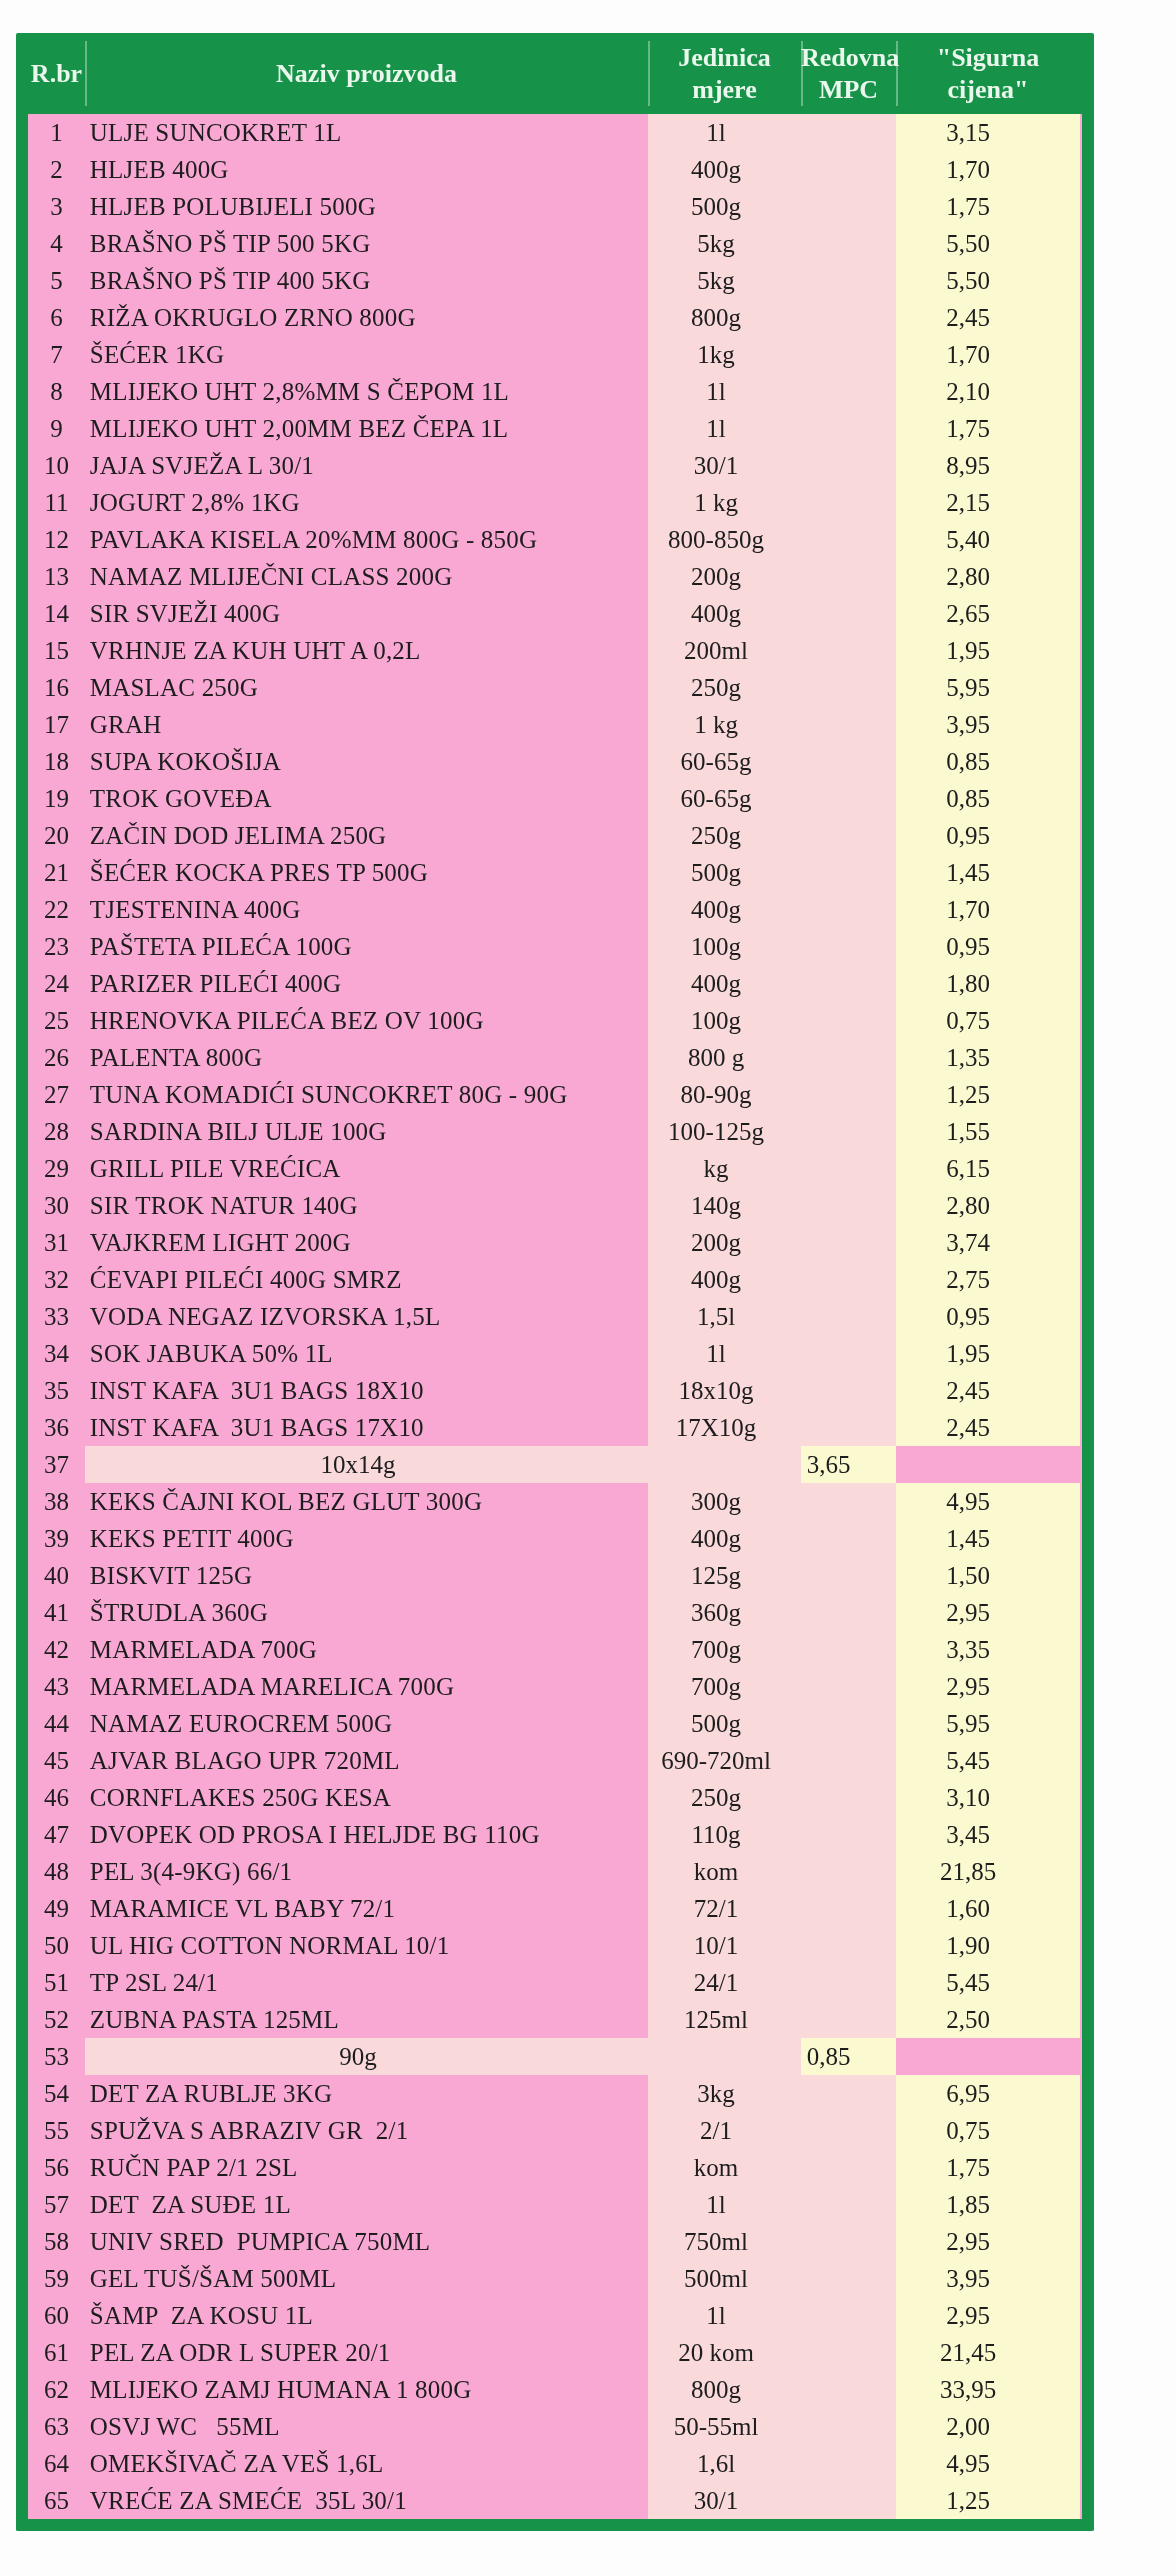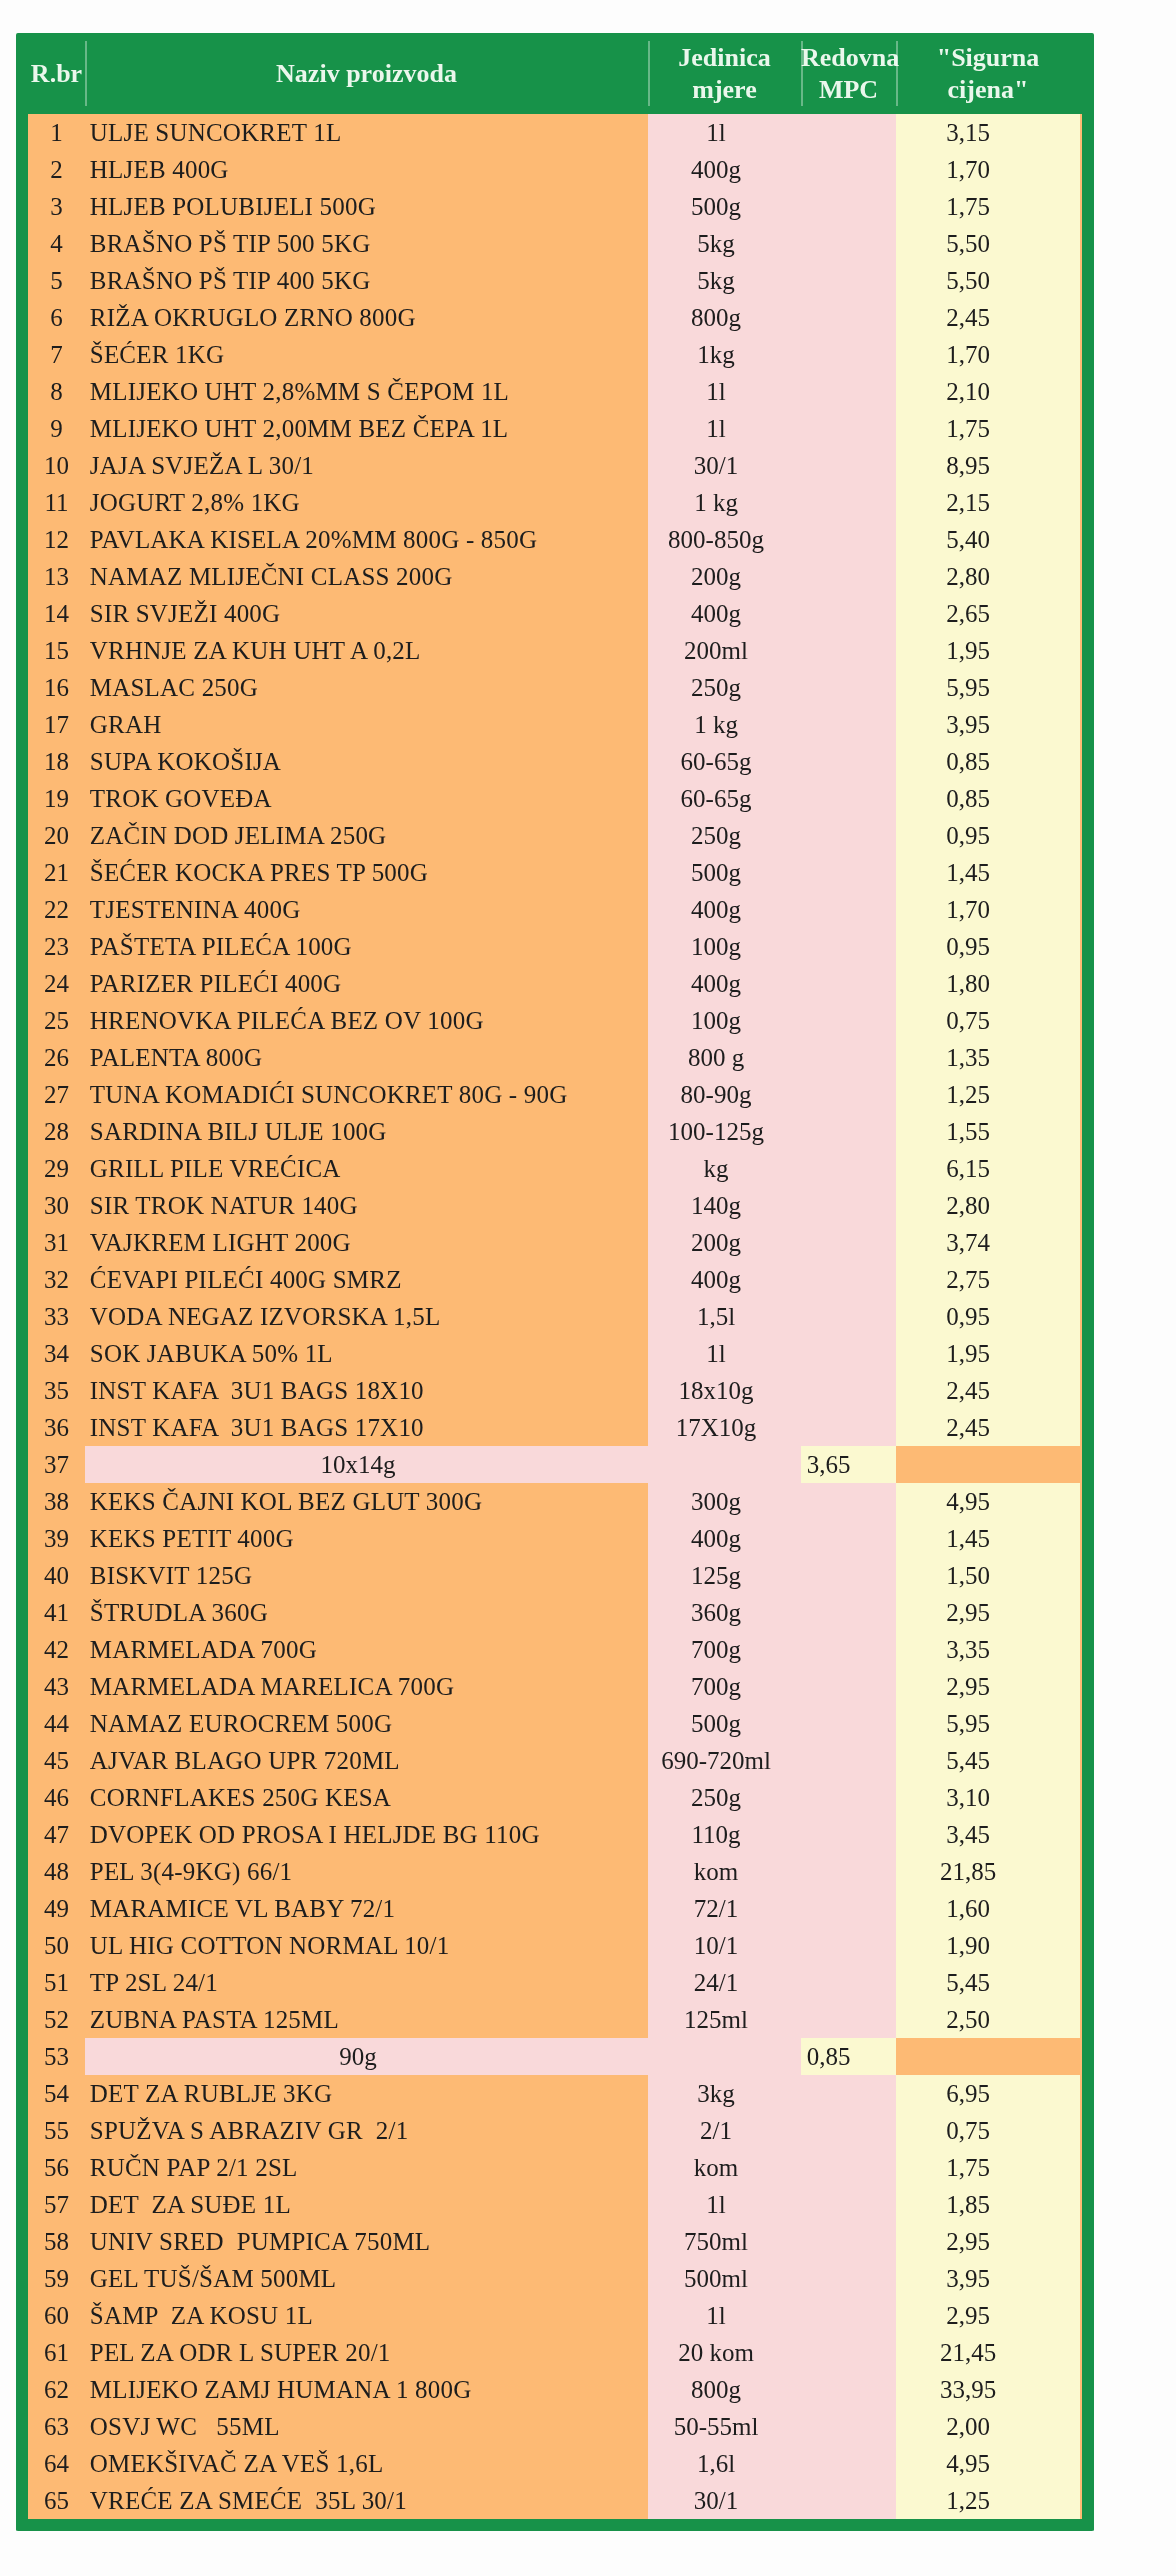--- a/index.html
+++ b/index.html
@@ -14,21 +14,21 @@
     width:1177px;height:2576px;
     background:#fdfdfd;
     font-family:"Liberation Serif", serif;
     position:relative;
     overflow:hidden;
   }
   .price-table{
     position:absolute;left:16px;top:33px;
     width:1078px;
     box-sizing:border-box;
-    background:#fdba74;
+    background:#f9a8d4;
     border-left:12.4px solid var(--green);
     border-right:12.4px solid var(--green);
     border-bottom:12.4px solid var(--green);
     border-radius:1.9px;
   }
   .thead{
     display:grid;
     grid-template-columns:57px 563px 153px 95px 184px;
     background:var(--green);
     height:81px;

